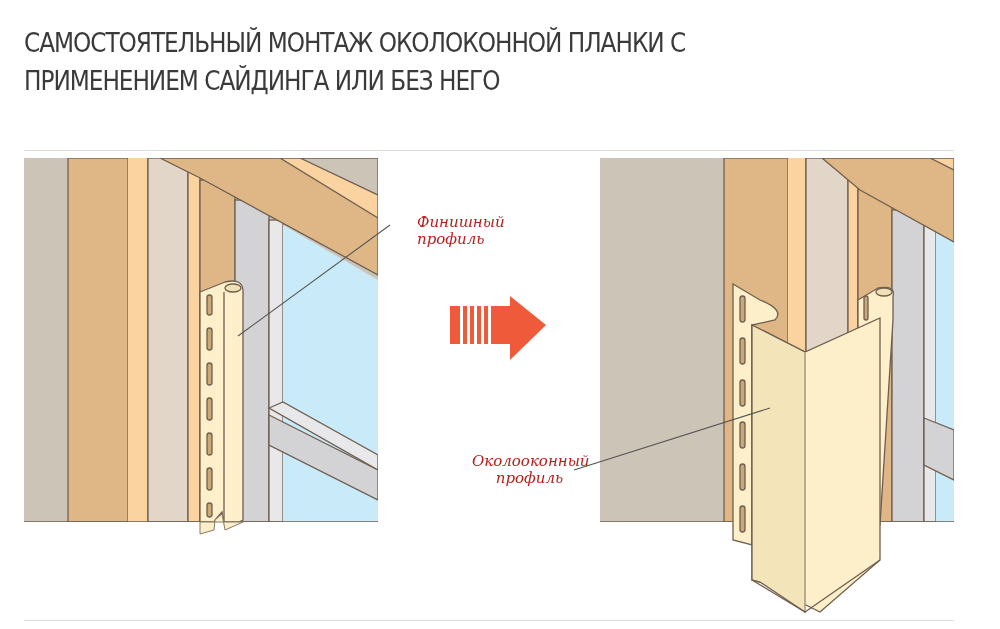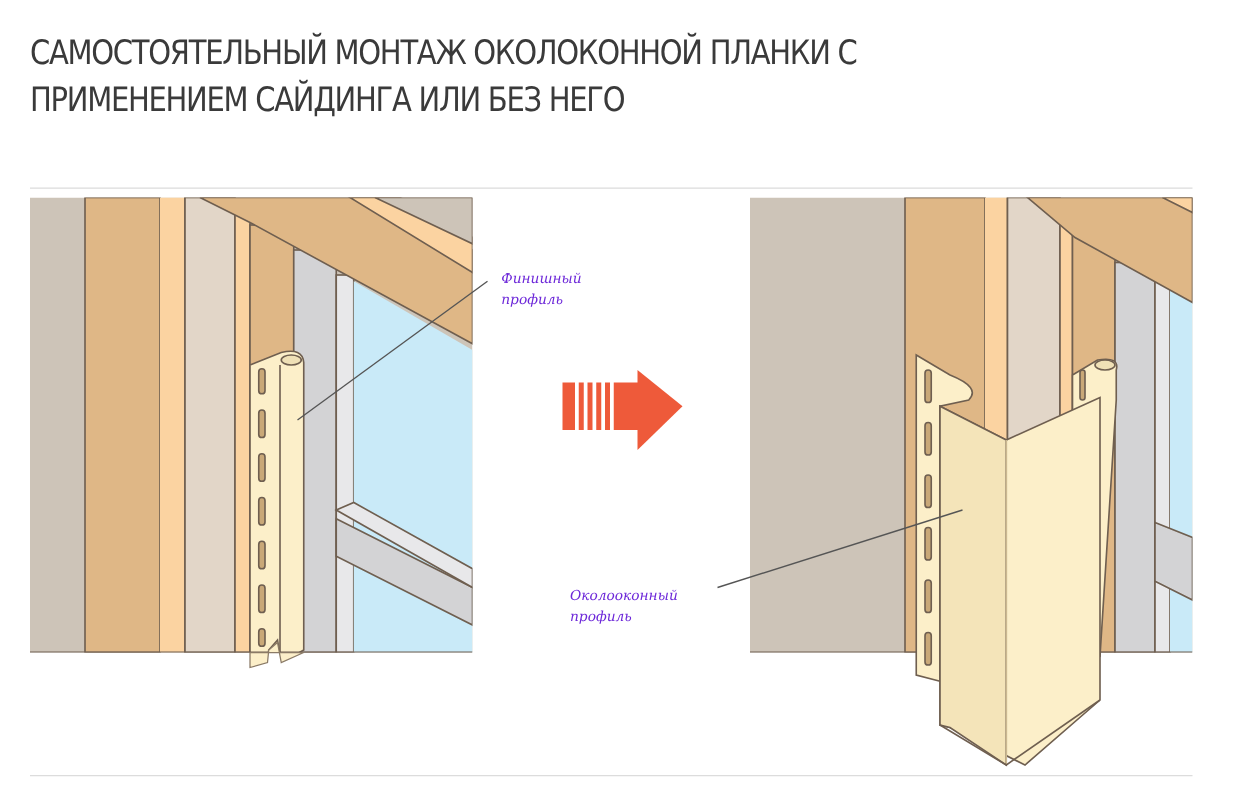--- a/index.html
+++ b/index.html
@@ -8,21 +8,21 @@
     position: absolute; left: 24px; top: 24px; width: 900px;
     font-family: "DejaVu Sans", sans-serif; font-size: 27px; line-height: 38px;
     color: #3a3a3a; letter-spacing: -1.2px; font-weight: normal;
     transform: scaleX(0.86); transform-origin: left top;
   }
   .title div { white-space: nowrap; }
   .rule { position: absolute; left: 24px; width: 930px; height: 1px; background: #dcdcdc; }
   svg.diagram { position: absolute; left: 0; top: 0; }
   .label {
     position: absolute; font-family: "DejaVu Serif", serif; font-style: italic;
-    font-size: 11px; line-height: 17px; color: #6d28d9;
+    font-size: 15px; line-height: 17px; color: #b91c1c; margin-left: 16px;
   }
 </style>
 </head>
 <body>
 
 <div class="title">
   <div>САМОСТОЯТЕЛЬНЫЙ МОНТАЖ ОКОЛОКОННОЙ ПЛАНКИ С</div>
   <div>ПРИМЕНЕНИЕМ САЙДИНГА ИЛИ БЕЗ НЕГО</div>
 </div>
 
@@ -133,16 +133,16 @@
   </g>
 
   <line x1="770" y1="408" x2="574" y2="470" stroke="#555" stroke-width="1.1"></line>
 </svg>
 
 <div class="label" style="left:401px; top:214px;">
   <div>Финишный</div>
   <div>профиль</div>
 </div>
 
-<div class="label" style="left:456px; top:468px; text-align:left; width:115px;">
+<div class="label" style="left:456px; top:453px; text-align:center; width:115px;">
   <div>Околооконный</div>
   <div>профиль</div>
 </div>
 
 </body></html>

